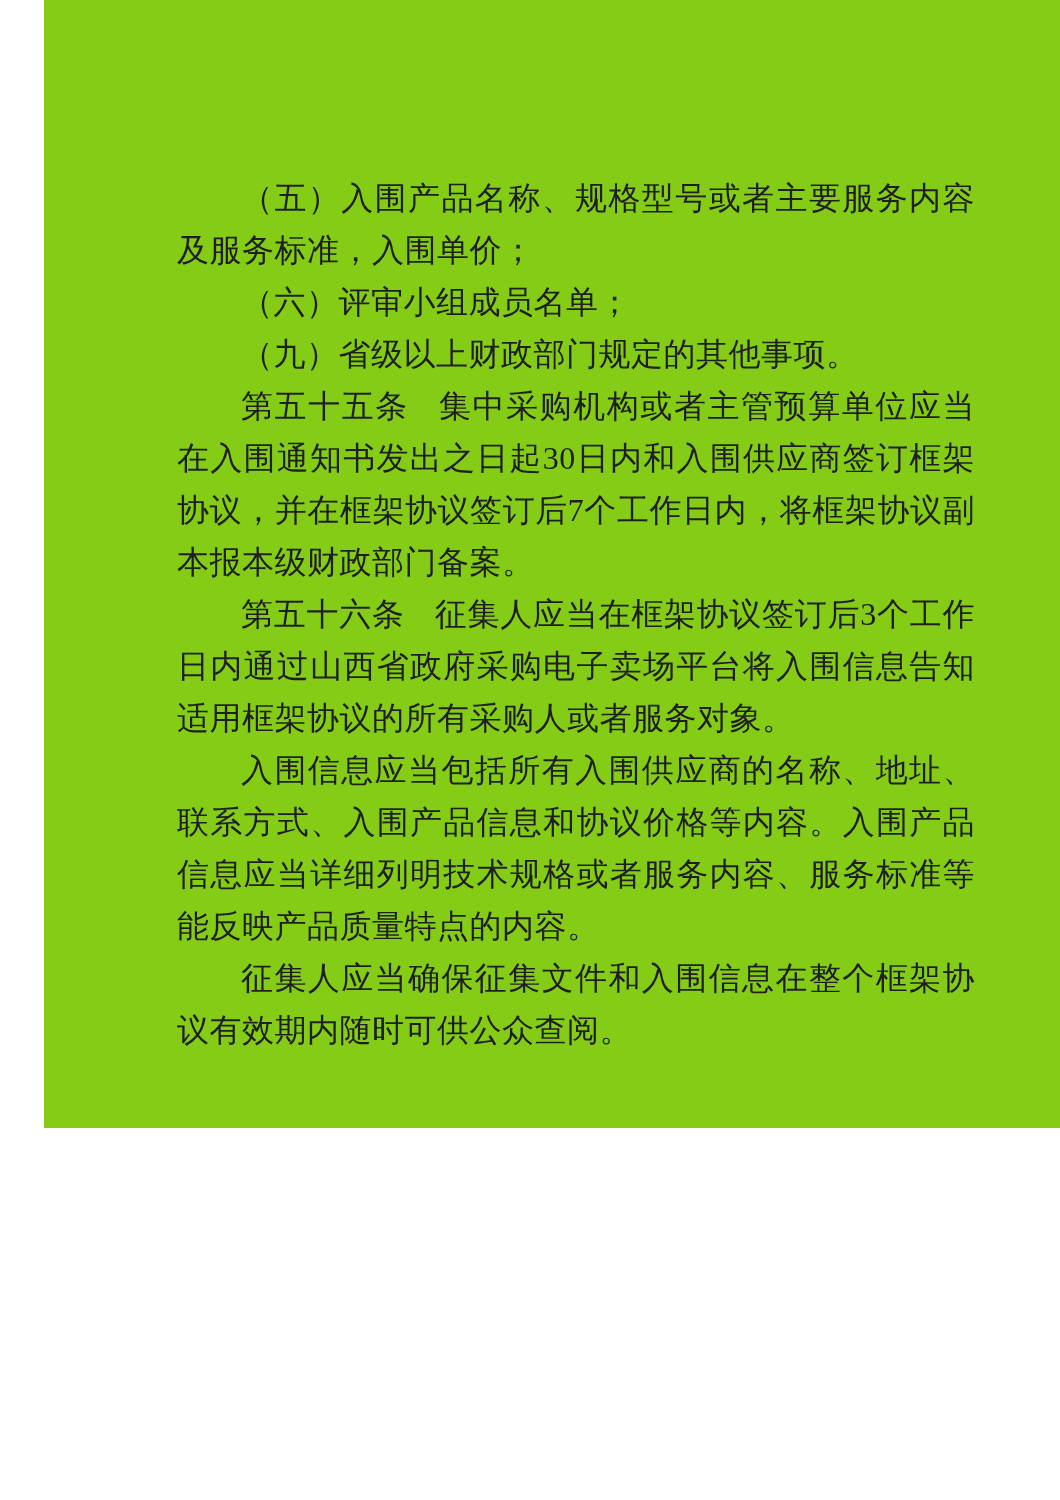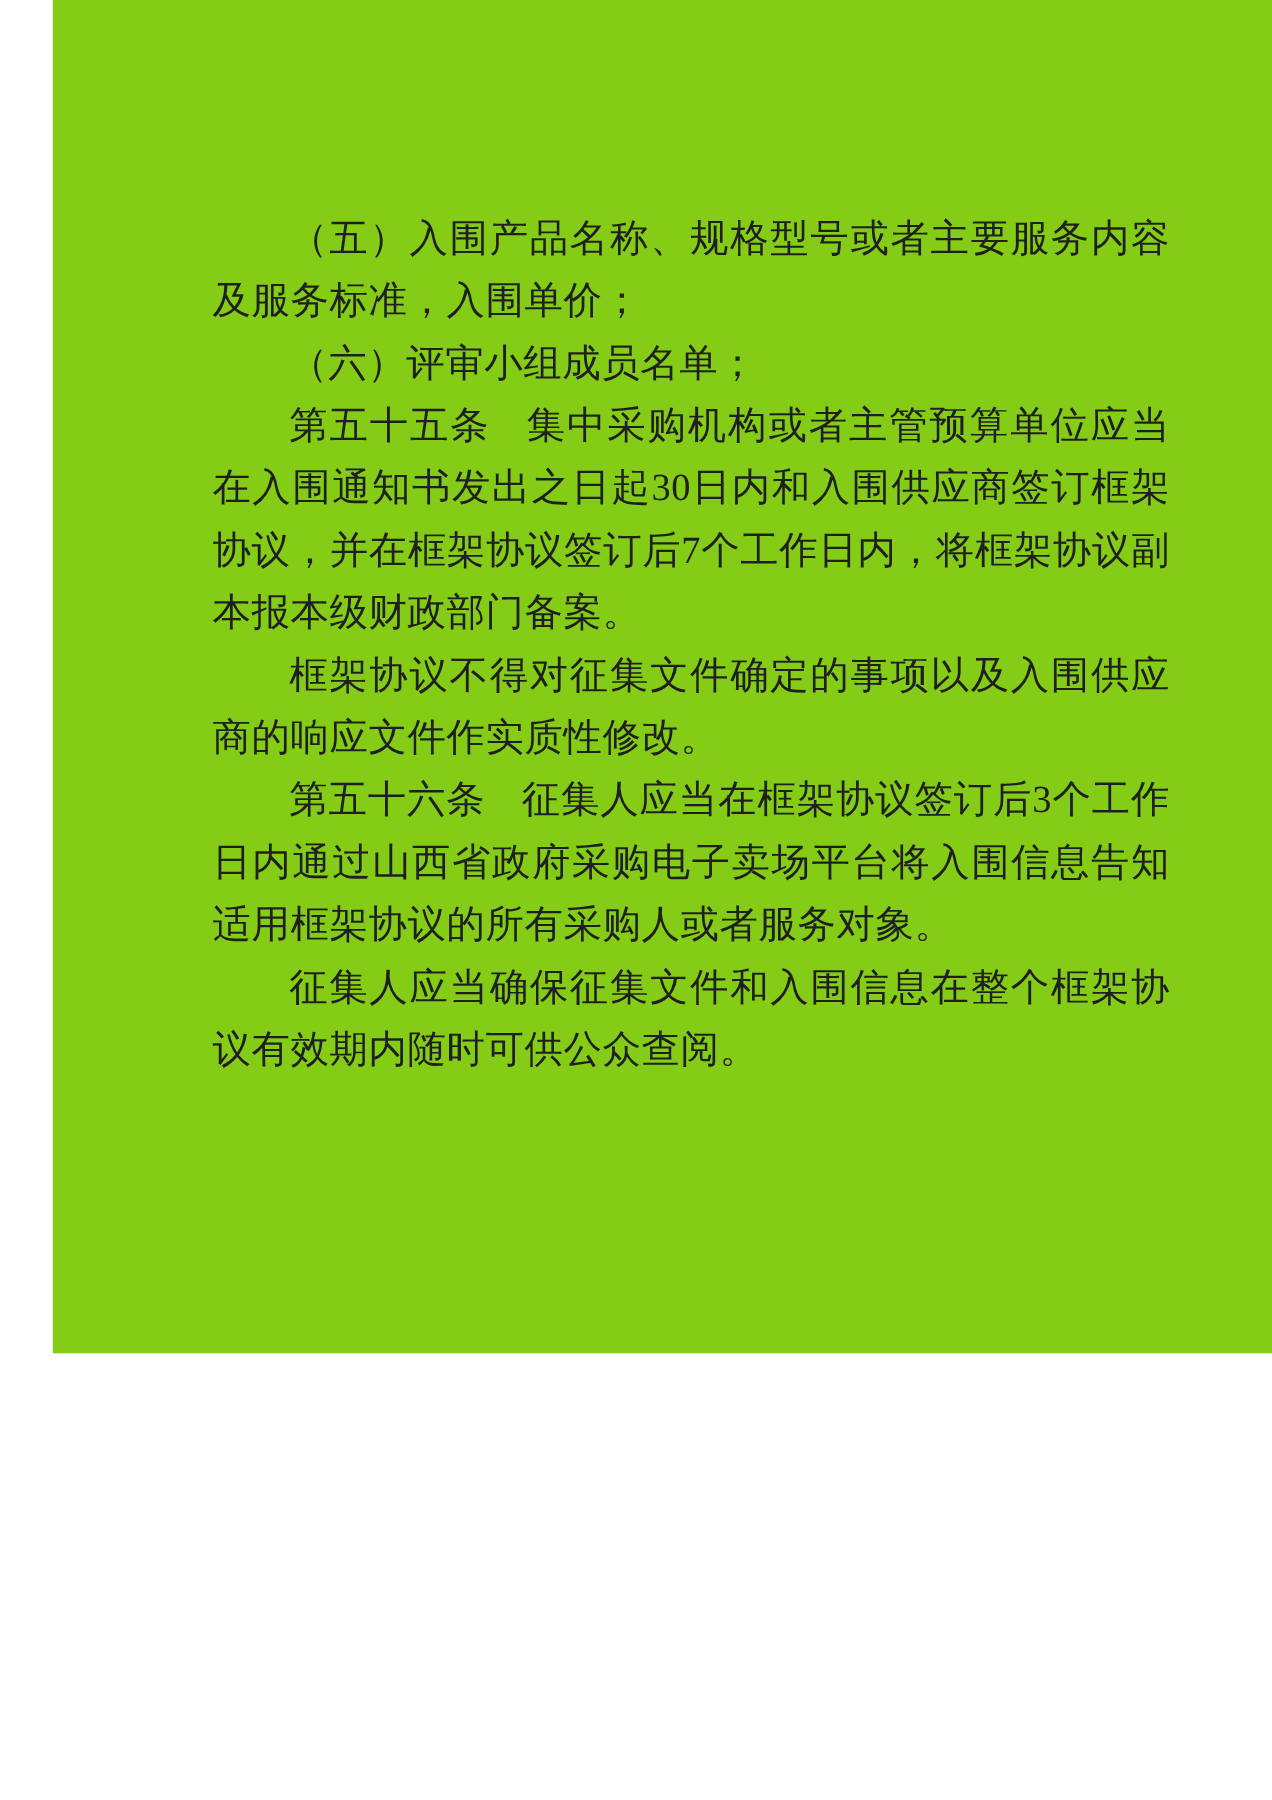--- a/index.html
+++ b/index.html
@@ -51,27 +51,28 @@
 
 <div class="page">
   <div class="content">
 
     <p class="para">（五）入围产品名称、规格型号或者主要服务内容及服务标准，入围单价；</p>
 
     <p class="para">（六）评审小组成员名单；</p>
 
 
 
+    <p class="para">（九）省级以上财政部门规定的其他事项。</p>
 
     <p class="para"><span class="article-lead">第五十五条</span><span>集中采购机构或者主管预算单位应当在入围通知书发出之日起30日内和入围供应商签订框架协议，并在框架协议签订后7个工作日内，将框架协议副本报本级财政部门备案。</span></p>
 
-    <p class="para">框架协议不得对征集文件确定的事项以及入围供应商的响应文件作实质性修改。</p>
 
     <p class="para"><span class="article-lead">第五十六条</span><span>征集人应当在框架协议签订后3个工作日内通过山西省政府采购电子卖场平台将入围信息告知适用框架协议的所有采购人或者服务对象。</span></p>
 
+    <p class="para">入围信息应当包括所有入围供应商的名称、地址、联系方式、入围产品信息和协议价格等内容。入围产品信息应当详细列明技术规格或者服务内容、服务标准等能反映产品质量特点的内容。</p>
 
     <p class="para">征集人应当确保征集文件和入围信息在整个框架协议有效期内随时可供公众查阅。</p>
 
 
   </div>
 
   <div class="page-number">—27—</div>
 </div>
 
 </body></html>

